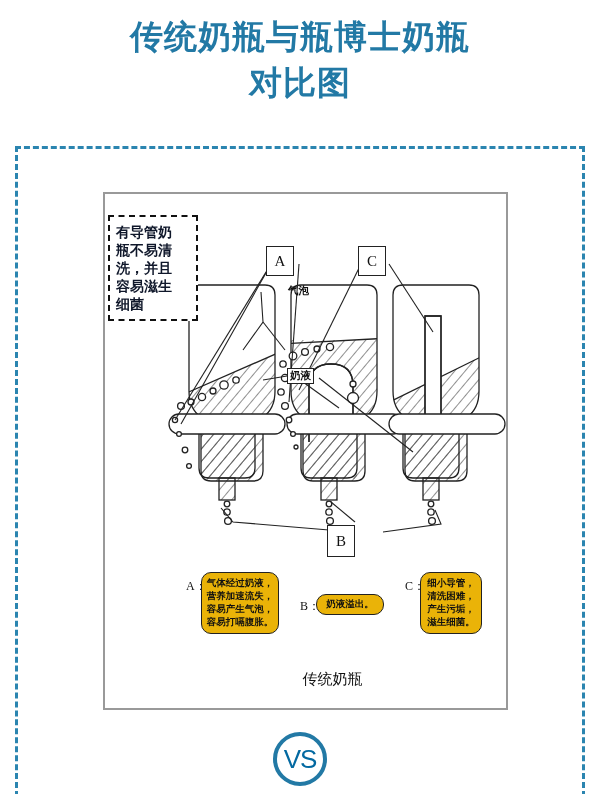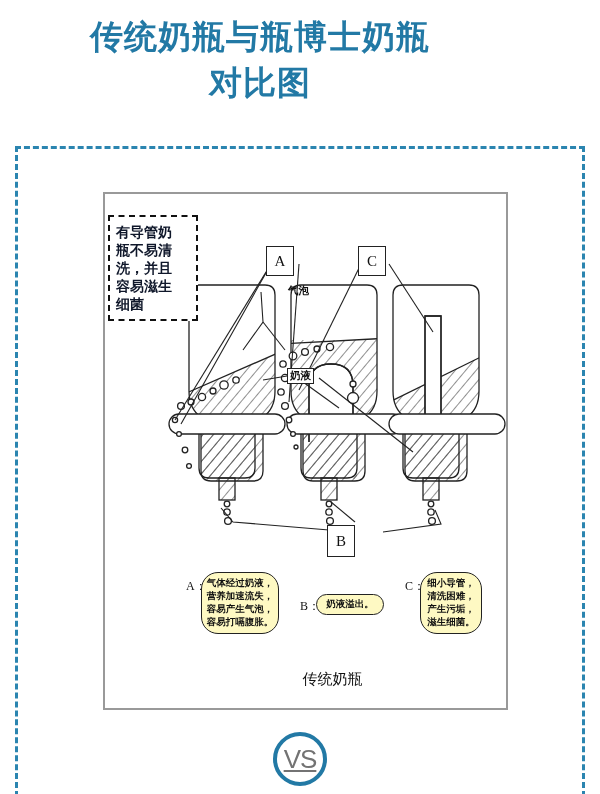--- a/index.html
+++ b/index.html
@@ -7,20 +7,21 @@
     width:600px;height:794px;
     background:#ffffff;
     font-family:"Liberation Sans","DejaVu Sans",sans-serif;
     position:relative;
     overflow:hidden;
   }
   
   #title-block{
     position:absolute;left:0;top:14px;width:520px;
     text-align:center;
+    padding-left:40px;
   }
   .title-line{
     color:#2279a5;
     font-size:33px;
     font-weight:bold;
     line-height:46px;
     letter-spacing:1px;
     font-family:"DejaVu Sans","Liberation Sans",sans-serif;
   }
   
@@ -61,22 +62,22 @@
   }
   
   #diagram-svg{
     position:absolute;left:103px;top:192px;
     width:405px;height:518px;
   }
   
   .callout{
     position:absolute;
     border:1.5px solid #222;
-    border-radius:17px;
-    background:#fef9c3;
+    border-radius:10px;
+    background:#eab308;
     box-sizing:border-box;
     z-index:8;
     font-family:Liberation Serif, serif;
     color:#111;
   }
   .callout .ct{
     font-size:9.5px;
     line-height:13px;
     font-weight:bold;
     text-align:center;
@@ -134,27 +135,26 @@
   }
   
   #vs-badge{
     position:absolute;
     left:273px;top:732px;
     width:54px;height:54px;
     border:4px solid #2279a5;
     border-radius:50%;
     box-sizing:border-box;
     display:flex;align-items:center;justify-content:center;
-    color:#737373;
+    color:#0369a1;
     font-family:"Liberation Sans","DejaVu Sans",sans-serif;
     font-size:26px;font-weight:normal;
     letter-spacing:-1px;
     z-index:10;
     background:#fff;
-    text-decoration:underline;
   }
 </style>
 </head>
 <body>
 
 <div id="title-block">
   <div class="title-line">传统奶瓶与瓶博士奶瓶</div>
   <div class="title-line">对比图</div>
 </div>
 

